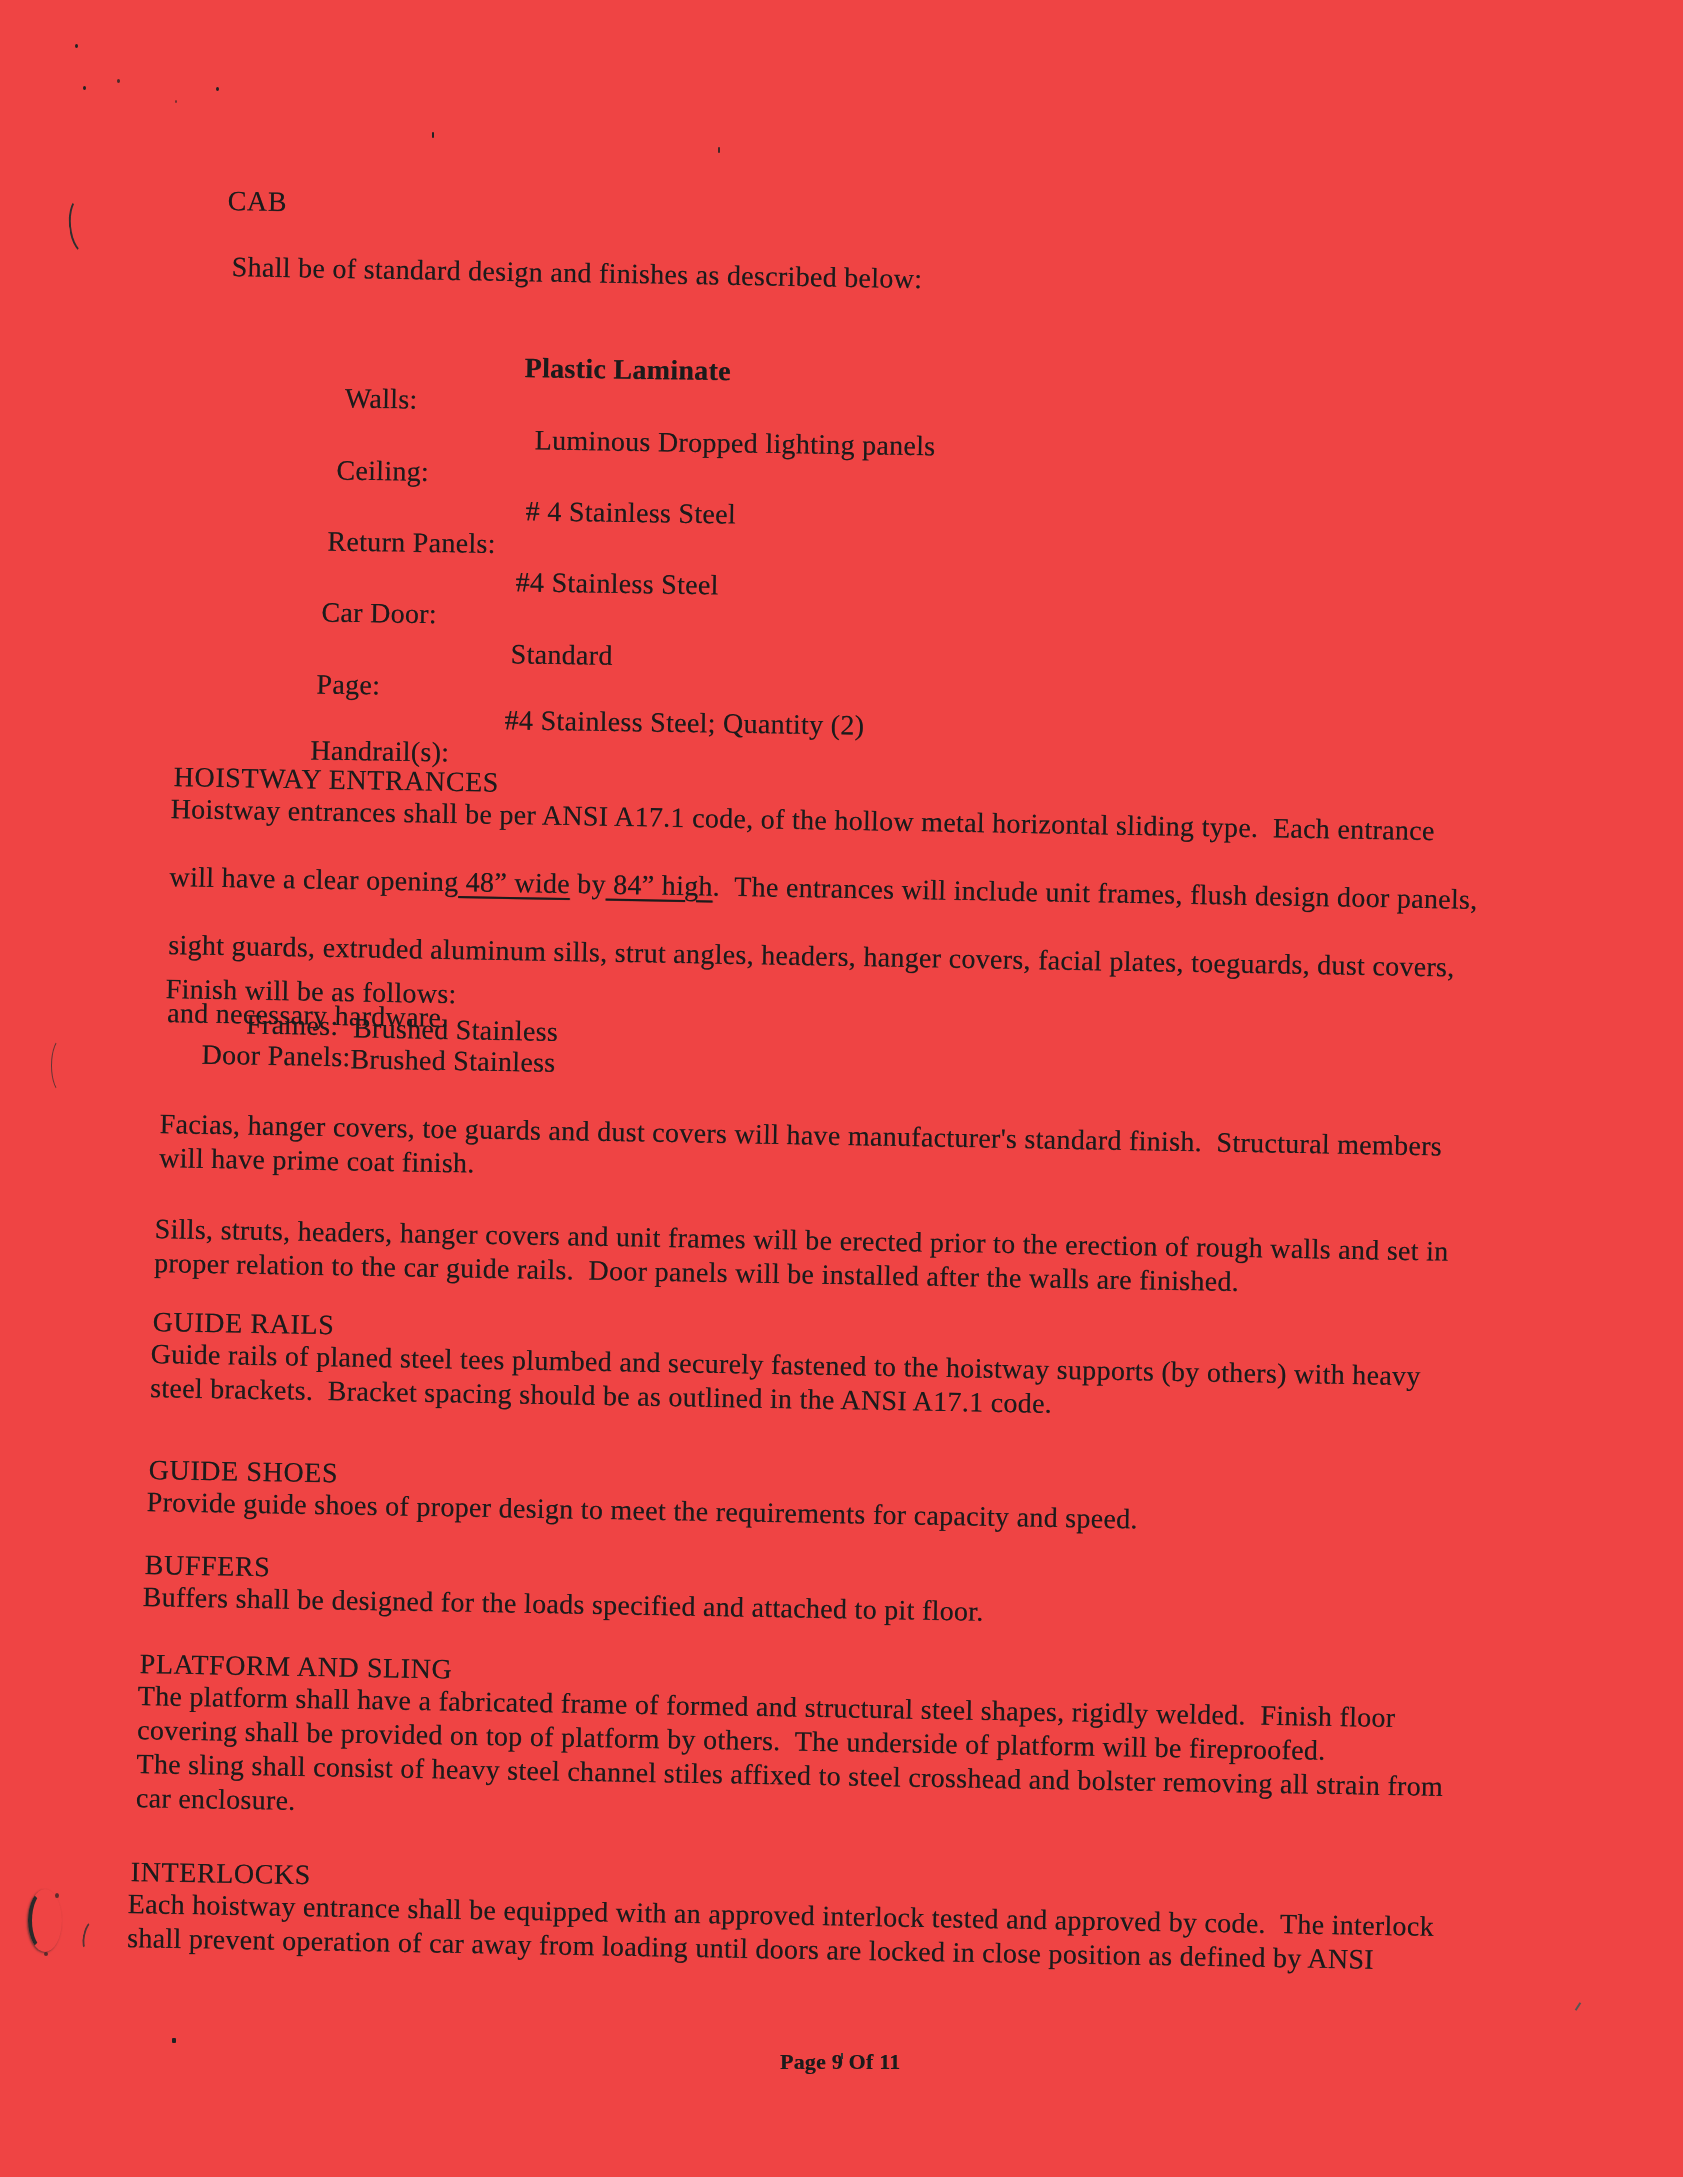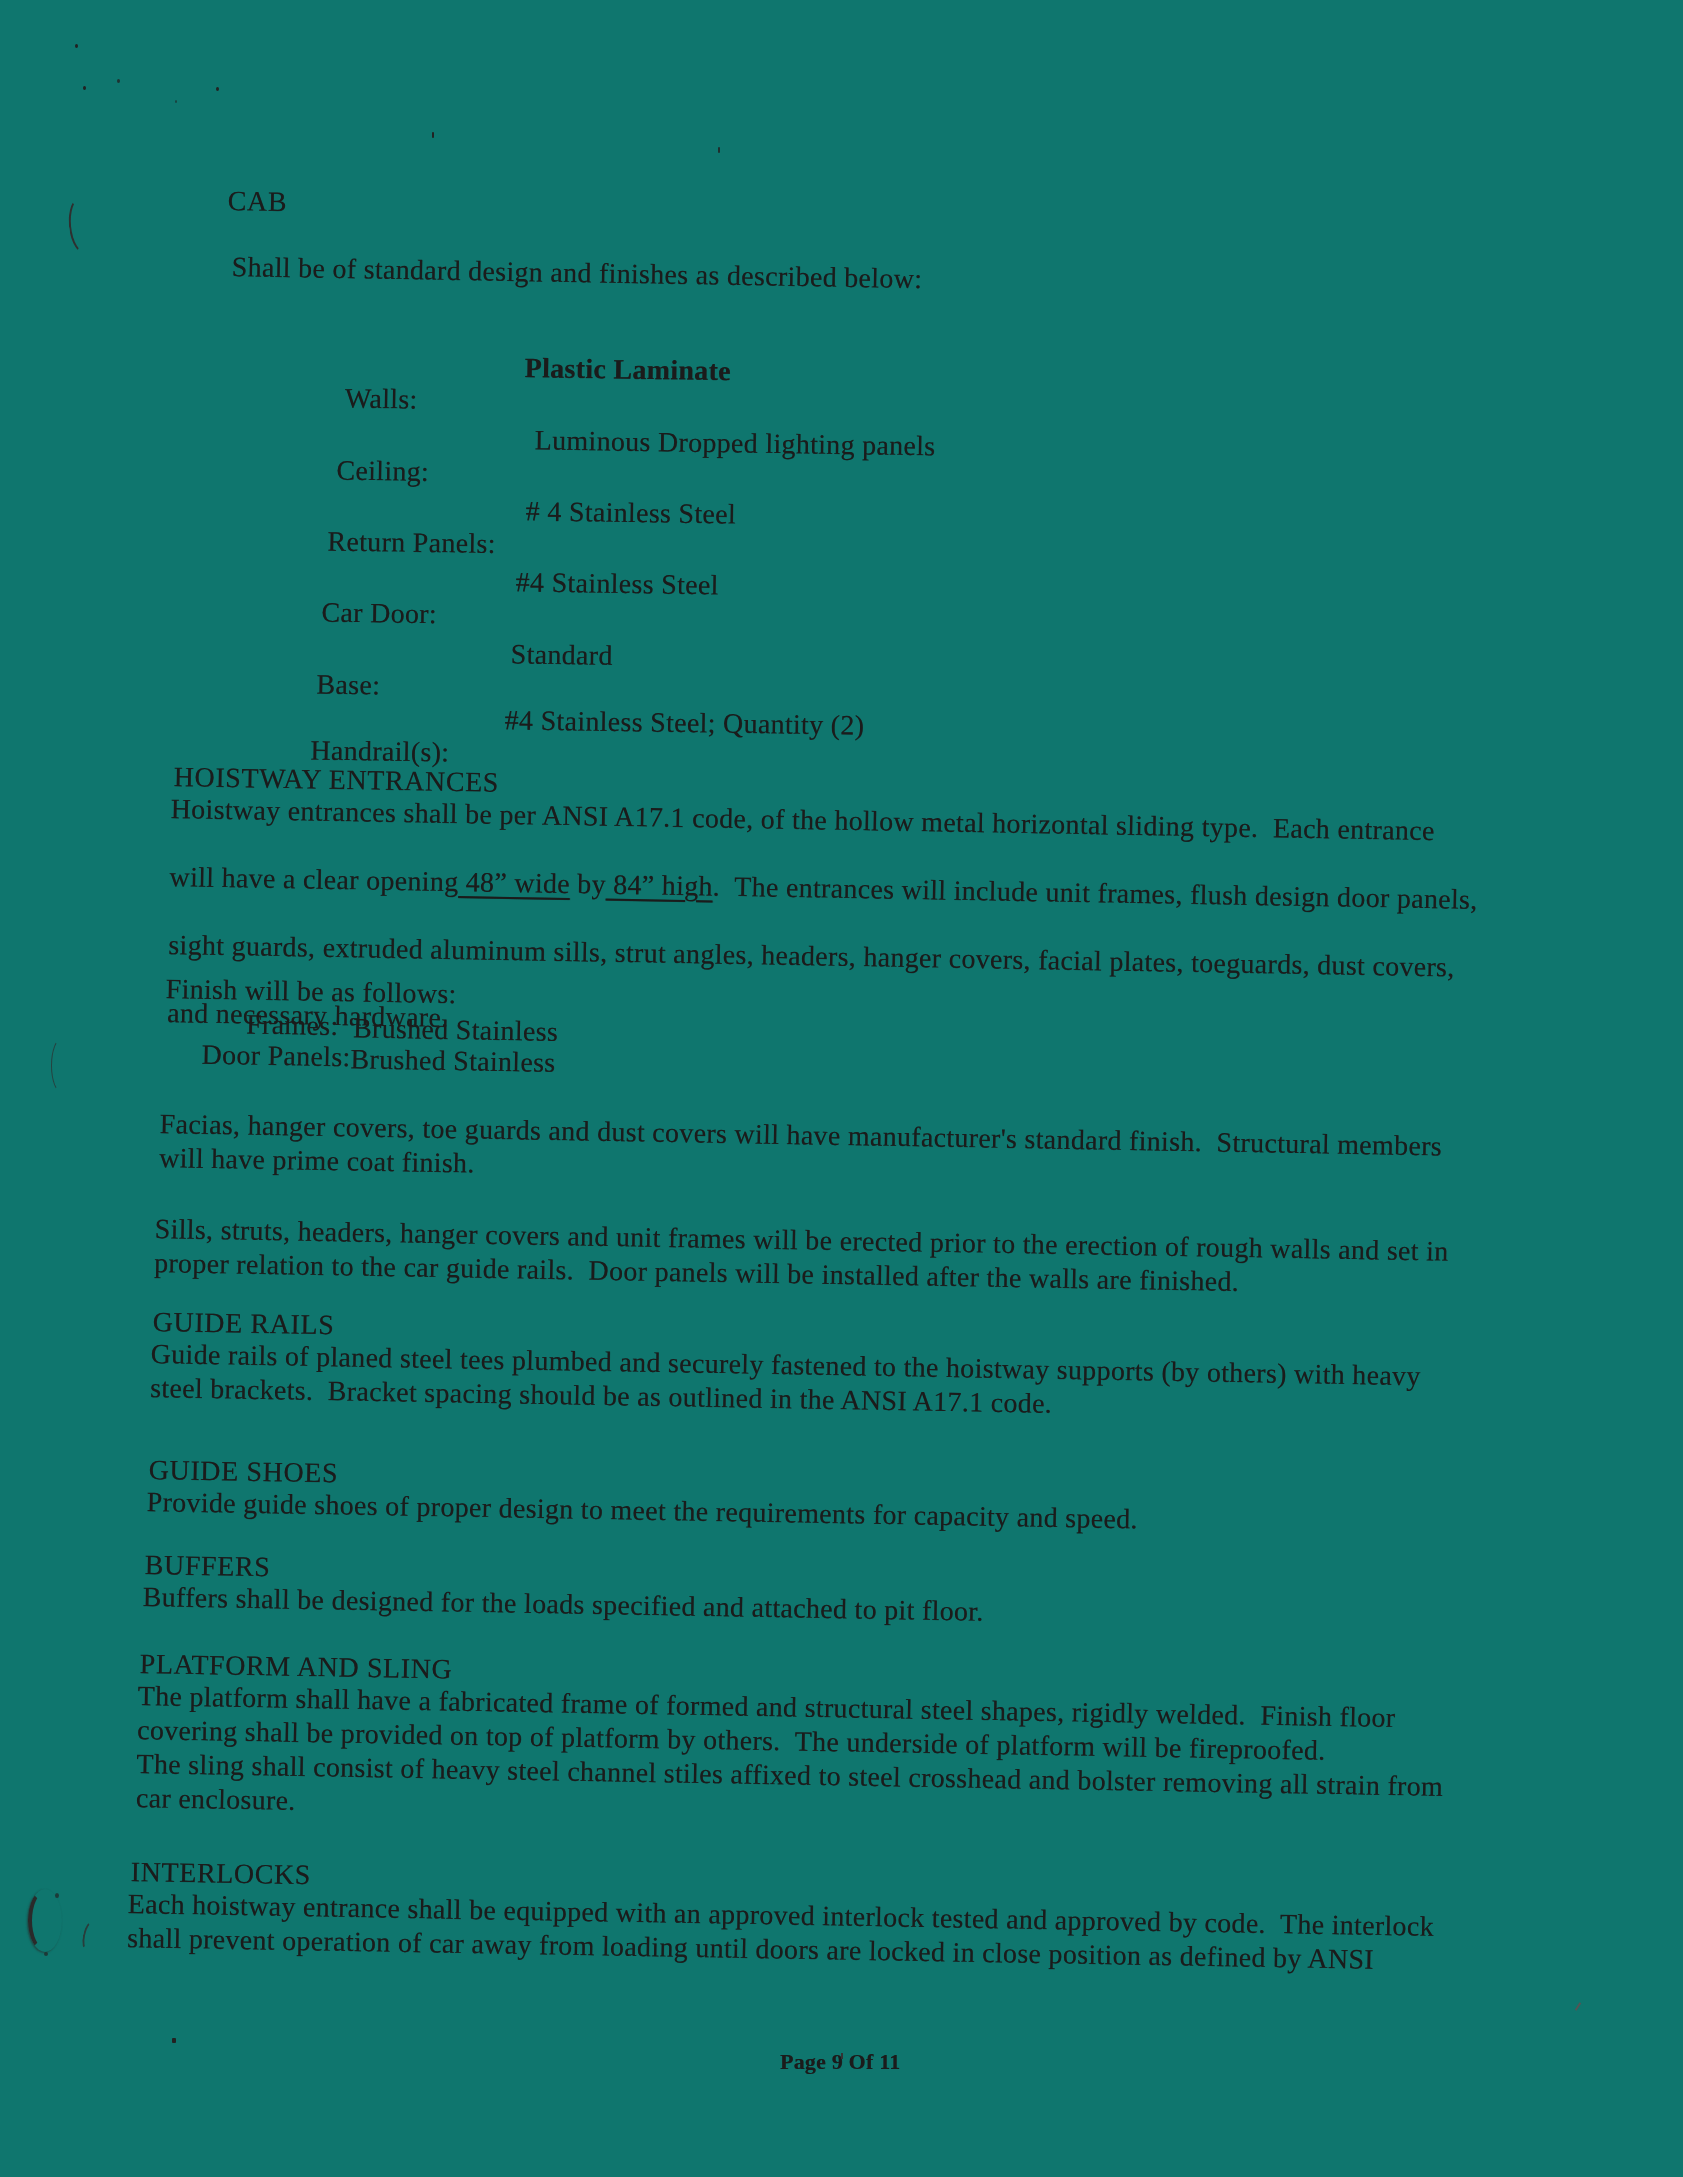--- a/index.html
+++ b/index.html
@@ -1,19 +1,19 @@
 <!DOCTYPE html>
 <html><head>
 <meta charset="utf-8">
 <style>
   html,body{margin:0;padding:0;background:#e8e8e8;}
   .sheet{
     position:relative;
     width:1683px;height:2177px;
-    background:#0f766e;
+    background:#ef4444;
     overflow:hidden;
     font-family:"Liberation Serif","DejaVu Serif",serif;
     color:#1b1b1b;
   }
   .txt{
     position:absolute;
     font-size:28px;
     line-height:34px;
     white-space:pre;
     letter-spacing:0.3px;
@@ -56,21 +56,21 @@
   </div>
   <div class="txt tilt-sm spec-row" style="left:299px;top:490px;">
     <span>Return Panels:</span>
     <span class="val" style="left:227px;"># 4 Stainless Steel</span>
   </div>
   <div class="txt tilt-sm spec-row" style="left:293px;top:561px;">
     <span>Car Door:</span>
     <span class="val" style="left:223px;">#4 Stainless Steel</span>
   </div>
   <div class="txt tilt-sm spec-row" style="left:288px;top:633px;">
-    <span>Base:</span>
+    <span>Page:</span>
     <span class="val" style="left:223px;">Standard</span>
   </div>
   <div class="txt tilt-sm spec-row" style="left:282px;top:699px;">
     <span>Handrail(s):</span>
     <span class="val" style="left:223px;">#4 Stainless Steel; Quantity (2)</span>
   </div>
 
   <div class="txt tilt heading" style="left:174px;top:760px;">HOISTWAY ENTRANCES</div>
   <div class="txt tilt" style="left:171px;top:792px;"><span>Hoistway entrances shall be per ANSI A17.1 code, of the hollow metal horizontal sliding type.  Each entrance</span><br>
 <span>will have a clear opening</span><span class="uline"> 48” wide</span><span> by</span><span class="uline"> 84” high</span><span>.  The entrances will include unit frames, flush design door panels,</span><br>

